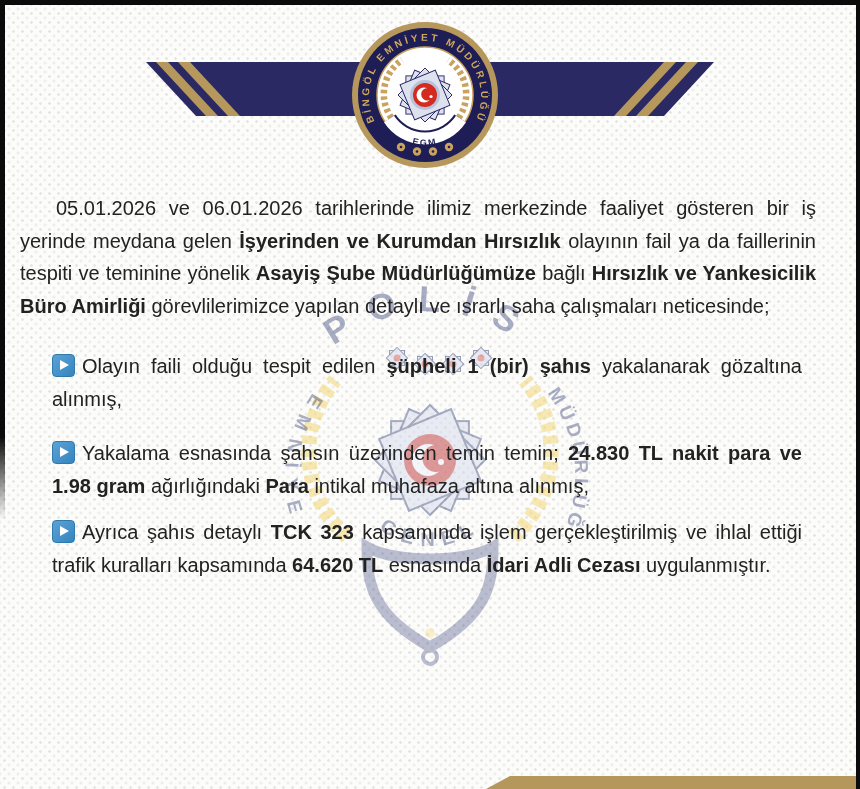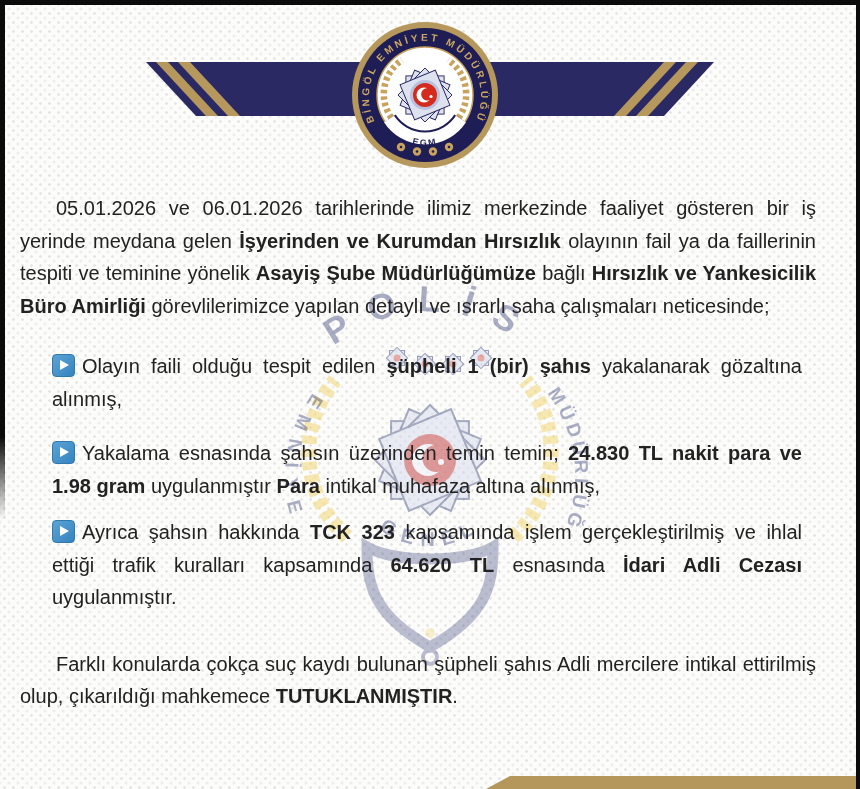--- a/index.html
+++ b/index.html
@@ -187,23 +187,22 @@
   </svg>
 
   <div class="content">
     <p class="p-intro"><span>05.01.2026 ve 06.01.2026 tarihlerinde ilimiz merkezinde faaliyet gösteren bir iş yerinde meydana gelen </span><span class="seg-b">İşyerinden ve Kurumdan Hırsızlık</span><span> olayının fail ya da faillerinin tespiti ve teminine yönelik </span><span class="seg-b">Asayiş Şube Müdürlüğümüze</span><span> bağlı </span><span class="seg-b">Hırsızlık ve Yankesicilik Büro Amirliği</span><span> görevlilerimizce yapılan detaylı ve ısrarlı saha çalışmaları neticesinde;</span></p>
 
     <p class="bullet b1">
       <span class="play-icon"><span class="tri"></span></span><span><span>Olayın faili olduğu tespit edilen </span><span class="seg-b">şüpheli 1 (bir) şahıs</span><span> yakalanarak gözaltına alınmış,</span></span>
     </p>
 
     <p class="bullet b2">
-      <span class="play-icon"><span class="tri"></span></span><span><span>Yakalama esnasında şahsın üzerinden temin temin; </span><span class="seg-b">24.830 TL nakit para ve 1.98 gram</span><span> uygulanmıştır </span><span class="seg-b">Para</span><span> intikal muhafaza altına alınmış,</span></span>
+      <span class="play-icon"><span class="tri"></span></span><span><span>Yakalama esnasında şahsın üzerinden temin temin; </span><span class="seg-b">24.830 TL nakit para ve 1.98 gram</span><span> ağırlığındaki </span><span class="seg-b">Para</span><span> intikal muhafaza altına alınmış,</span></span>
     </p>
 
     <p class="bullet b3">
-      <span class="play-icon"><span class="tri"></span></span><span><span>Ayrıca şahsın hakkında </span><span class="seg-b">TCK 323</span><span> kapsamında işlem gerçekleştirilmiş ve ihlal ettiği trafik kuralları kapsamında </span><span class="seg-b">64.620 TL</span><span> esnasında </span><span class="seg-b">İdari Adli Cezası</span><span> uygulanmıştır.</span></span>
+      <span class="play-icon"><span class="tri"></span></span><span><span>Ayrıca şahıs detaylı </span><span class="seg-b">TCK 323</span><span> kapsamında işlem gerçekleştirilmiş ve ihlal ettiği trafik kuralları kapsamında </span><span class="seg-b">64.620 TL</span><span> esnasında </span><span class="seg-b">İdari Adli Cezası</span><span> uygulanmıştır.</span></span>
     </p>
 
-    <p class="p-closing"><span>Farklı konularda çokça suç kaydı bulunan şüpheli şahıs Adli mercilere intikal ettirilmiş olup, çıkarıldığı mahkemece </span><span class="seg-b">TUTUKLANMIŞTIR</span><span>.</span></p>
   </div>
 
 </div>
 
 </body></html>

